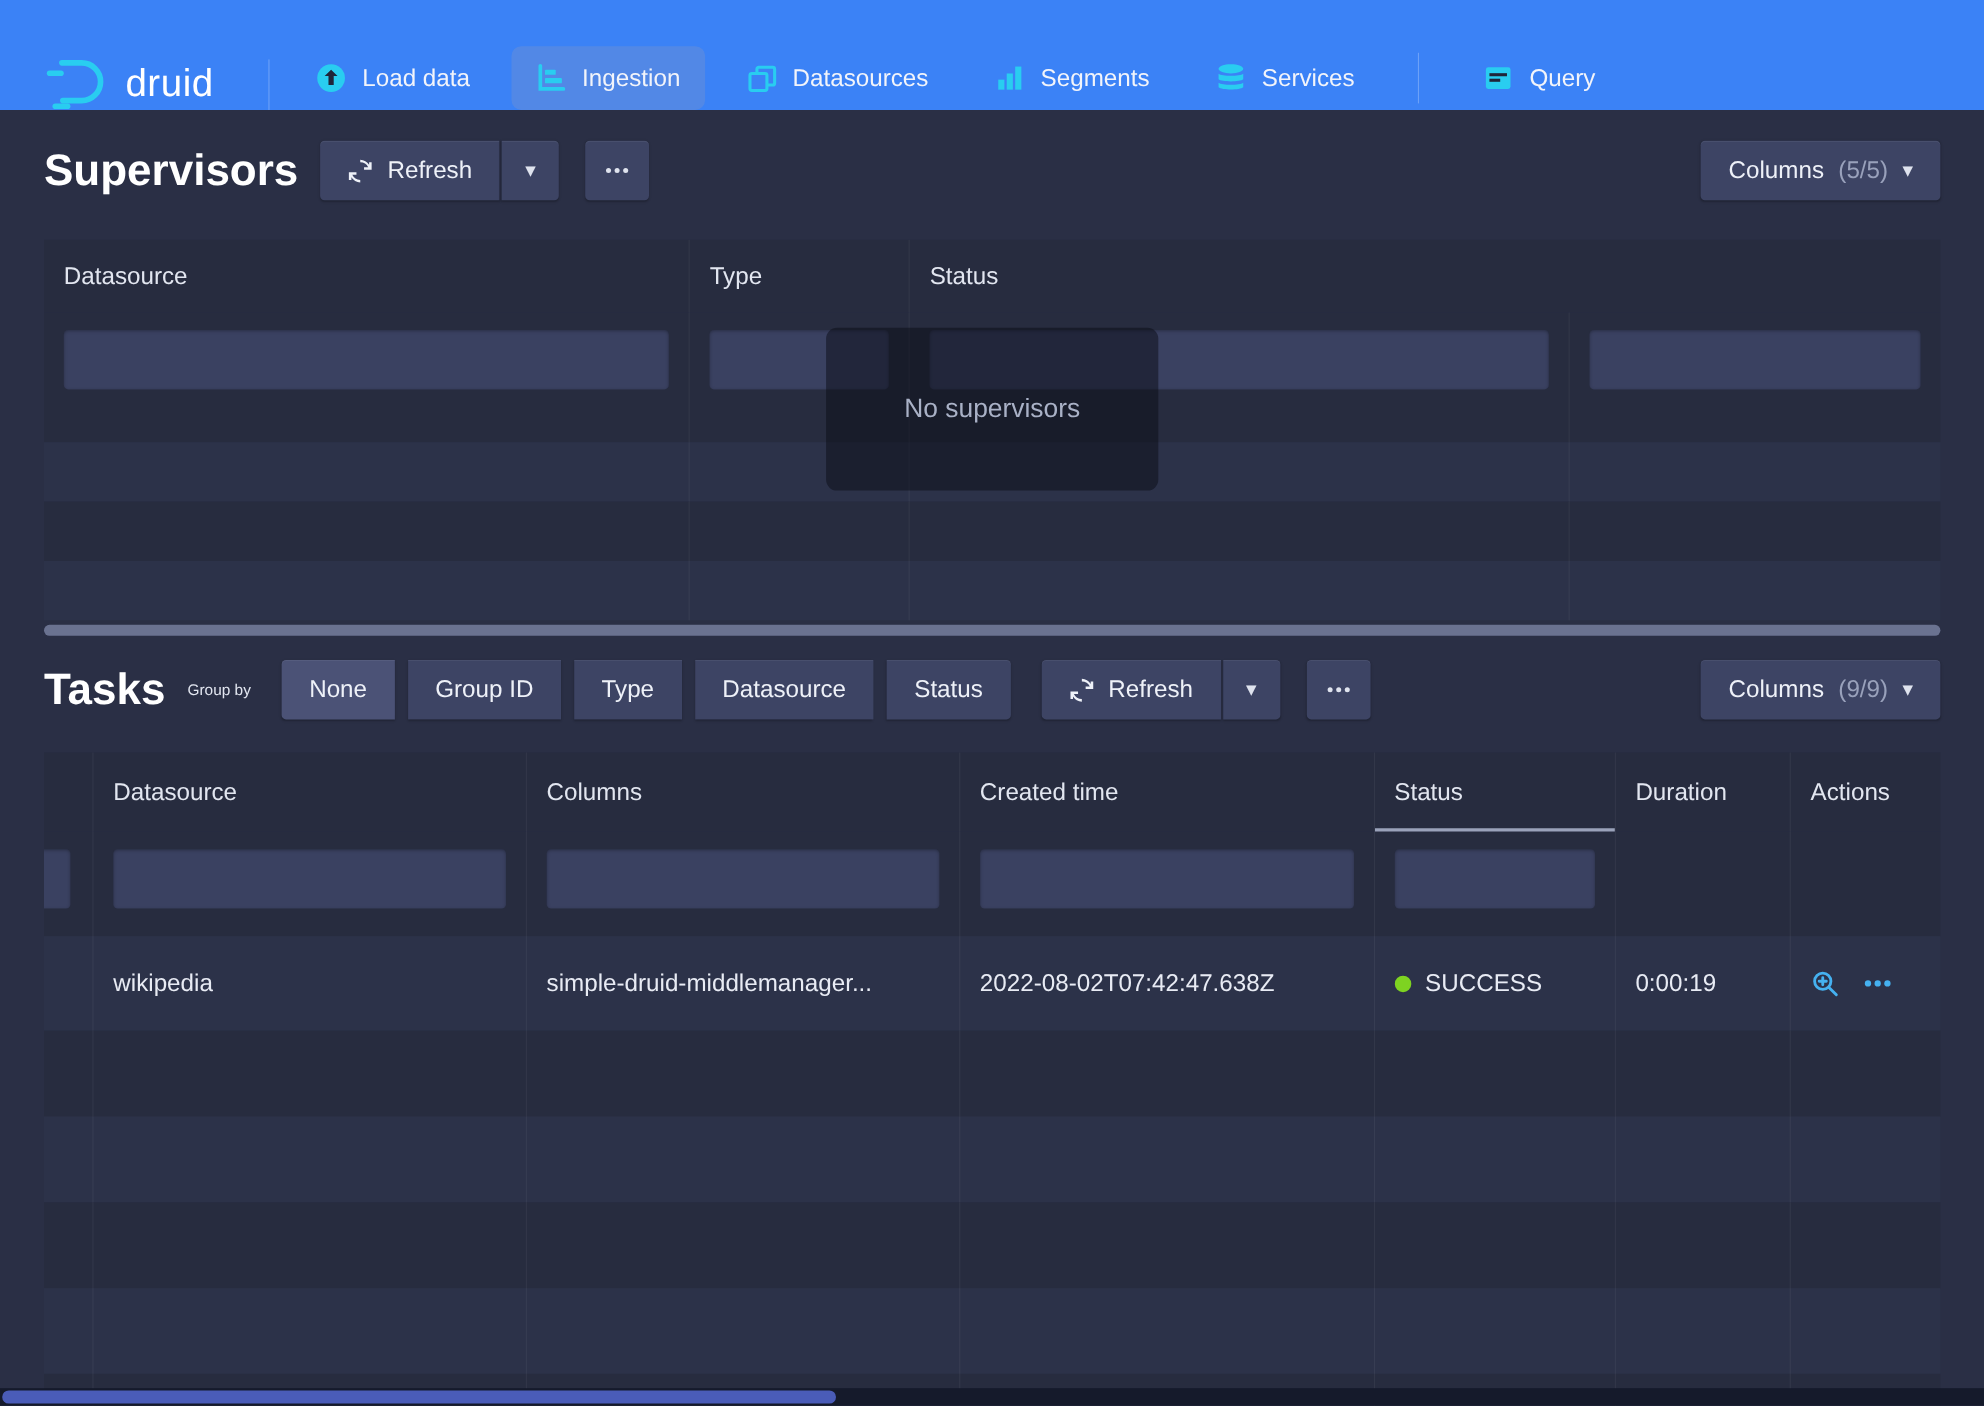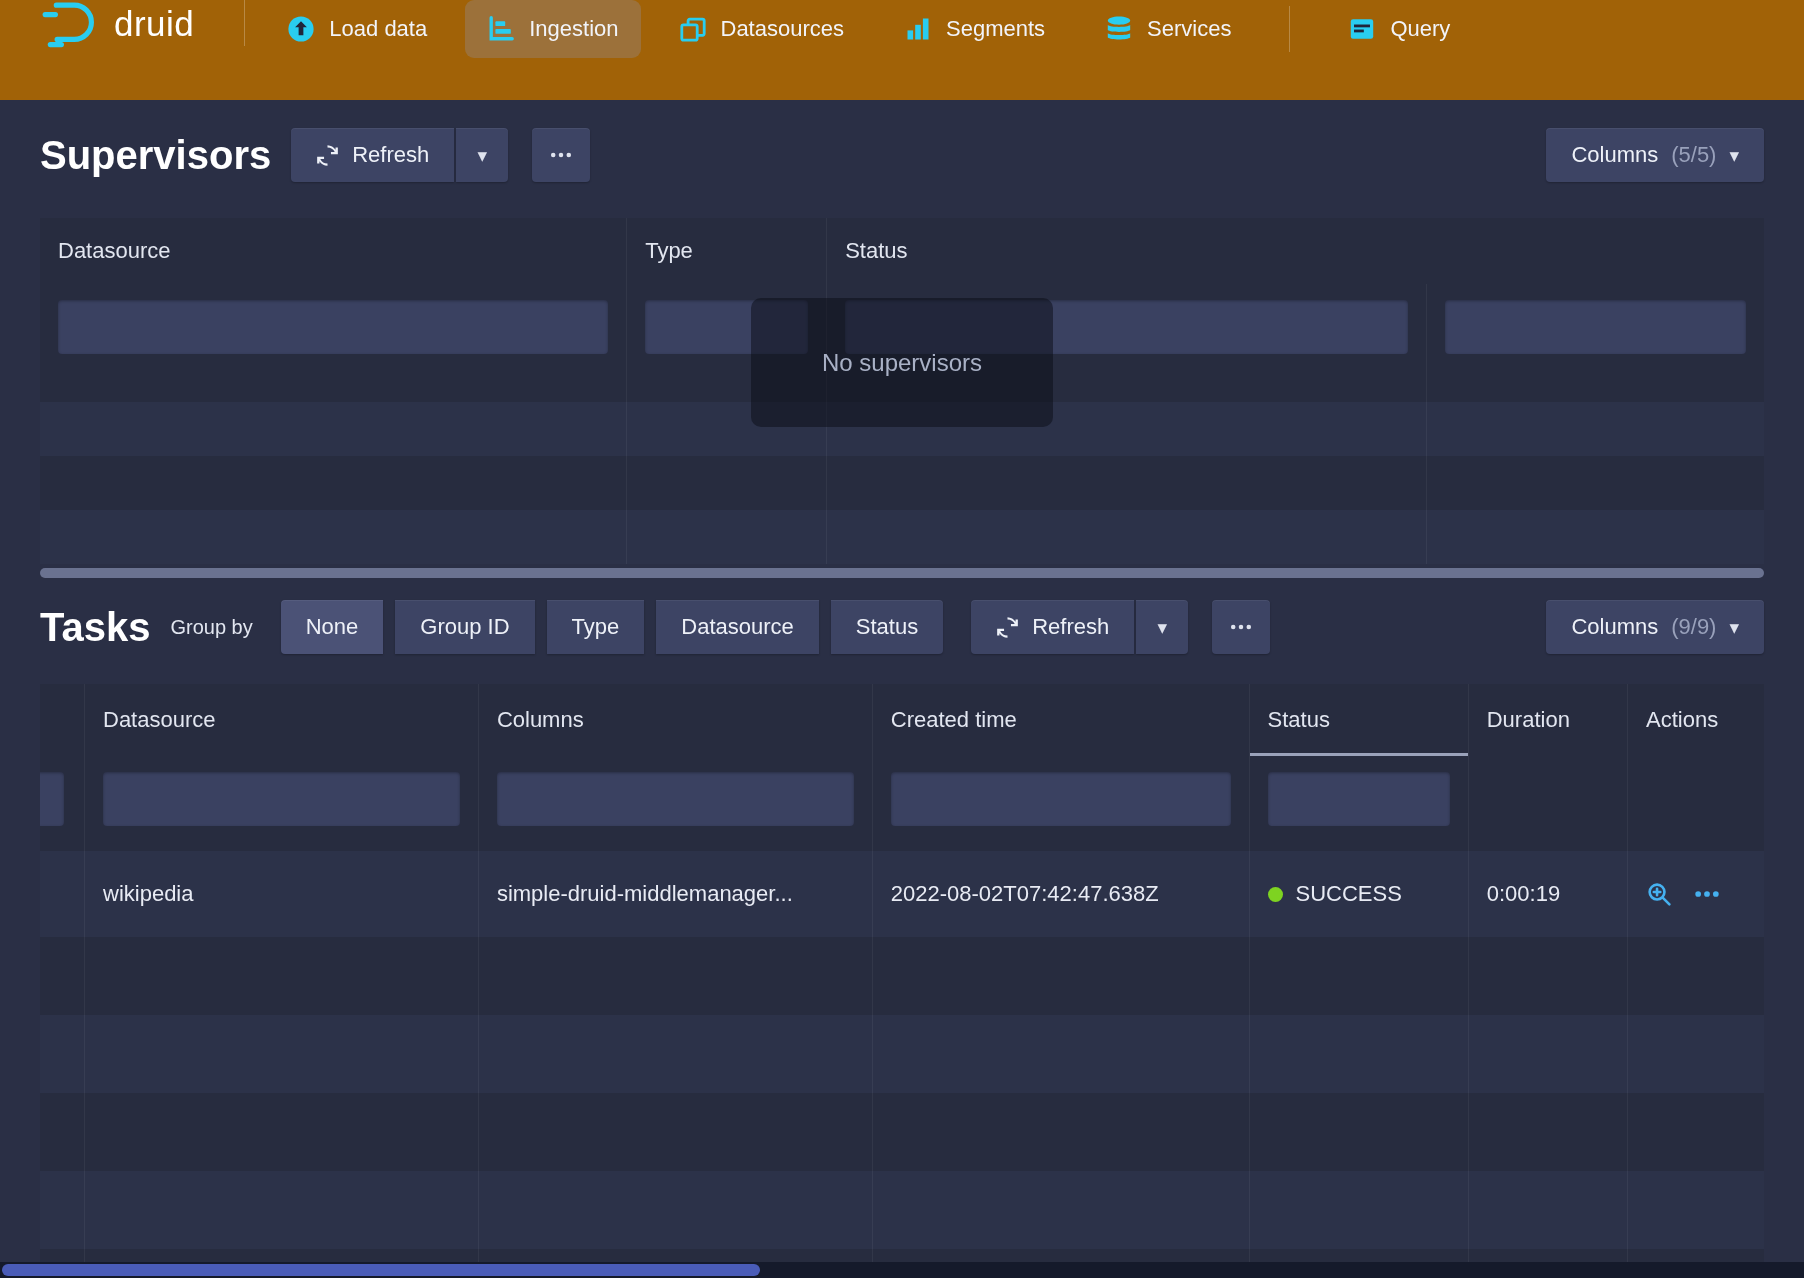--- a/index.html
+++ b/index.html
@@ -5,21 +5,21 @@
   * { margin:0; padding:0; box-sizing:border-box; }
   html,body { width:1804px; height:1278px; overflow:hidden; }
   body {
     font-family:"Liberation Sans", sans-serif;
     background:#2a2f45;
     color:#e8ebf4;
     position:relative;
   }
 
   
-  .navbar { height:100px; background:#a16207; display:flex; align-items:flex-start; padding:0 16px 0 40px; }
+  .navbar { height:100px; background:#3b82f6; display:flex; align-items:flex-end; padding:0 16px 0 40px; }
   .logo { display:flex; align-items:center; gap:14px; margin-right:30px; cursor:pointer; }
   .logo svg { width:60px; height:48px; display:block; }
   .logo-text { font-size:35px; font-weight:500; color:#ffffff; letter-spacing:.5px; }
   .nav-divider { width:1px; height:46px; background:rgba(255,255,255,.25); margin:0 20px; }
   .nav { display:flex; align-items:center; gap:16px; }
   .nav-item { display:flex; align-items:center; gap:14px; padding:15px 22px; border-radius:9px; font-size:22px; color:#f2f4fa; cursor:pointer; white-space:nowrap; }
   .nav-item.active { background:rgba(143,153,191,.28); }
   .nav-icon { width:28px; height:28px; display:block; flex:none; }
 
   
@@ -73,40 +73,40 @@
   .erow.tall { height:78px; }
   .erow.light { background:#2c3249; }
   .data-row { height:86px; background:#2c3249; }
   .data-row .cell { font-size:22px; color:#e8ebf4; }
   .status-dot { width:15px; height:15px; border-radius:50%; margin-right:13px; flex:none; }
   .actions-cell { gap:22px; }
   .action-icon { width:26px; height:26px; display:block; cursor:pointer; flex:none; }
 
   .no-data-overlay {
     position:absolute; top:80px; left:50%; transform:translateX(-50%);
-    width:302px; height:129px; background:rgba(9,12,22,.5); border-radius:10px;
+    width:302px; height:148px; background:rgba(9,12,22,.5); border-radius:10px;
     display:flex; align-items:center; justify-content:center;
     font-size:24px; color:#a9b1c6; pointer-events:none;
   }
 
   .sup-scrollbar { margin:4px 40px 0; height:10px; }
   .sup-scrollbar .thumb { height:10px; width:100%; background:#6a7290; border-radius:5px; }
 
   .bottom-scrollbar { position:absolute; left:0; right:0; bottom:0; height:16px; background:#151a2b; }
   .bottom-scrollbar .thumb { position:absolute; left:2px; top:2px; bottom:2px; width:42%; background:#4a5cb8; border-radius:7px; }
 
   .mt-sup-toolbar { margin-top:28px; }
   .mt-sup-table { margin-top:36px; }
   .mt-tsk-toolbar { margin-top:22px; }
   .mt-tsk-table { margin-top:30px; }
   .gap-r-36 { margin-right:20px; }
   .gap-r-28 { margin-right:28px; }
   .gap-l-28 { margin-left:28px; }
   .gap-l-24 { margin-left:24px; }
-  .groupby-label { font-size:20px; color:#e2e6f0; }
+  .groupby-label { font-size:14px; color:#e2e6f0; }
 </style>
 </head>
 <body>
 
 <header class="navbar">
   <div class="logo">
     <svg viewBox="0 0 34 28">
       <path d="M9 3h10.5a10 10 0 0 1 0 20H9.5" fill="none" stroke="#29cdf0" stroke-width="3" stroke-linecap="round"></path>
       <path d="M2.5 8.5h6" stroke="#29cdf0" stroke-width="3" stroke-linecap="round"></path>
       <path d="M5.5 26h6.5" stroke="#29cdf0" stroke-width="3" stroke-linecap="round"></path>

